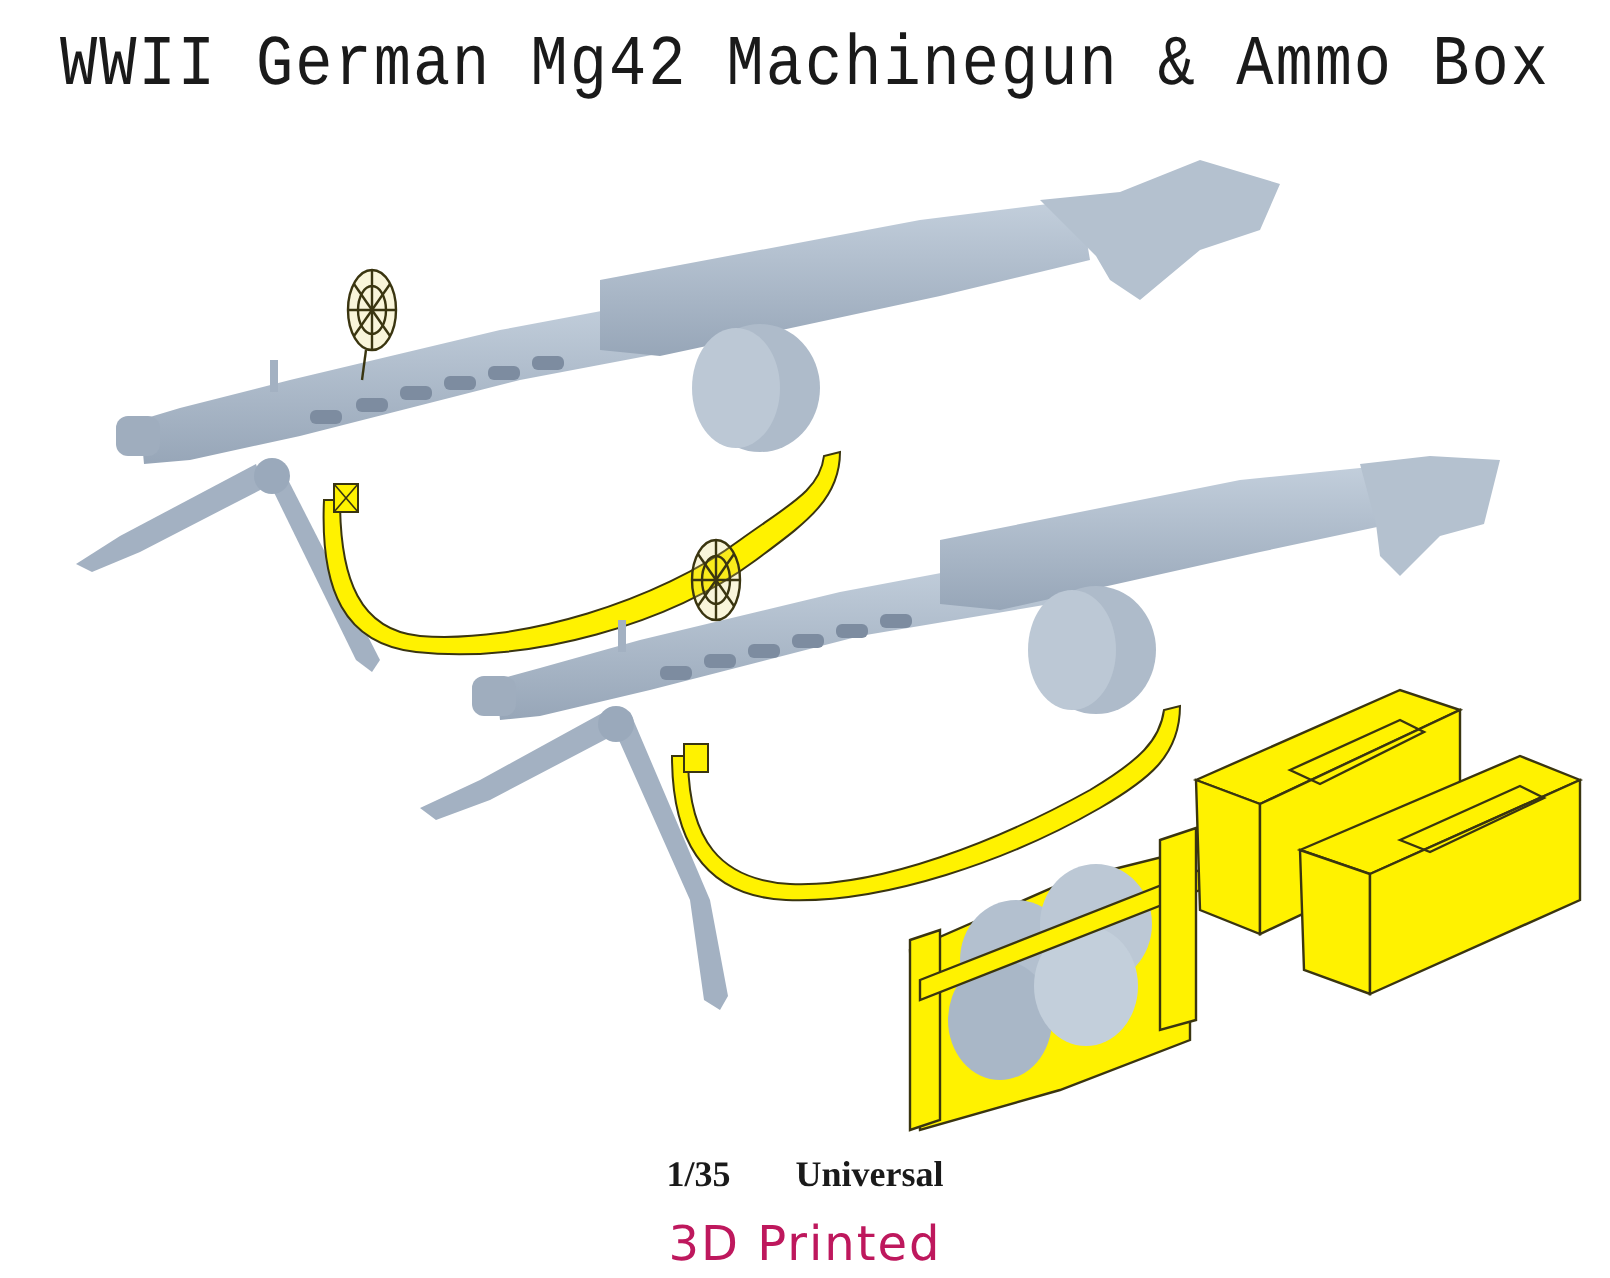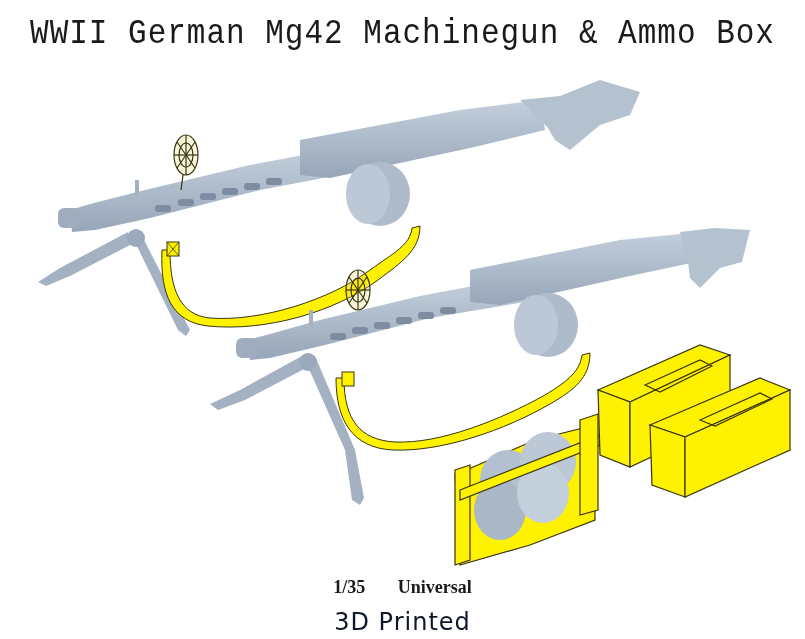--- a/index.html
+++ b/index.html
@@ -1,21 +1,21 @@
 <!DOCTYPE html>
 <html><head>
 <meta charset="utf-8">
 <style>
   html,body{margin:0;padding:0;background:#ffffff;}
   body{width:805px;height:639px;position:relative;overflow:hidden;font-family:"Liberation Serif",serif;}
   .title{position:absolute;left:0;top:16px;width:805px;text-align:center;font-family:"Liberation Mono",monospace;font-size:31px;letter-spacing:1px;color:#1a1a1a;transform:scaleY(1.15);}
   .scene{position:absolute;left:0;top:0;width:805px;height:639px;}
   .scale-line{position:absolute;left:0;top:577px;width:805px;text-align:center;font-family:"Liberation Serif",serif;font-weight:bold;font-size:18px;color:#1a1a1a;}
   .scale-line span{margin:0 14px;}
-  .printed{position:absolute;left:0;top:608px;width:805px;text-align:center;font-family:"DejaVu Sans",sans-serif;font-size:24px;color:#0f172a;letter-spacing:1px;}
+  .printed{position:absolute;left:0;top:608px;width:805px;text-align:center;font-family:"DejaVu Sans",sans-serif;font-size:24px;color:#be185d;letter-spacing:1px;}
 </style>
 </head>
 <body>
 
 <div class="title">WWII German Mg42 Machinegun &amp; Ammo Box</div>
 
 <svg class="scene" viewBox="0 0 805 639" xmlns="http://www.w3.org/2000/svg">
   <defs>
     <linearGradient id="g" x1="0" y1="0" x2="0" y2="1">
       <stop offset="0" stop-color="#c3cfdc"></stop>

